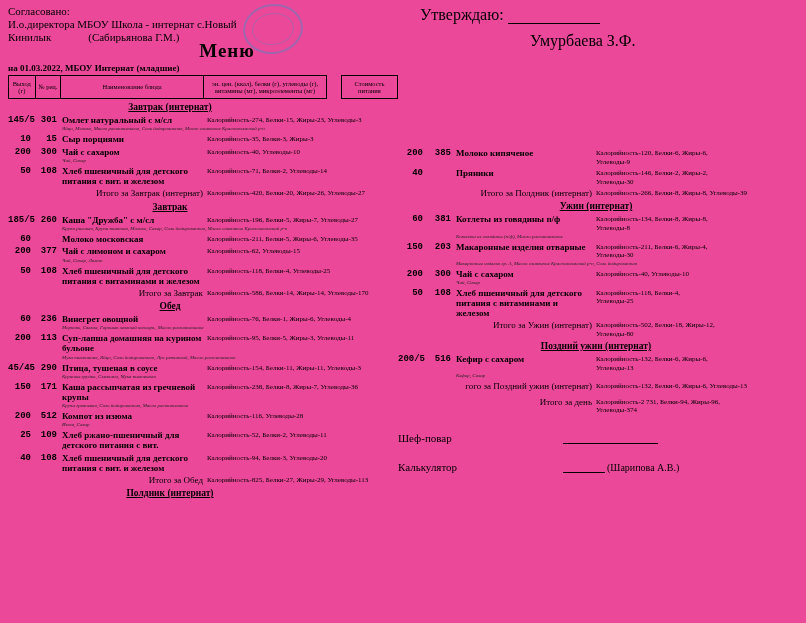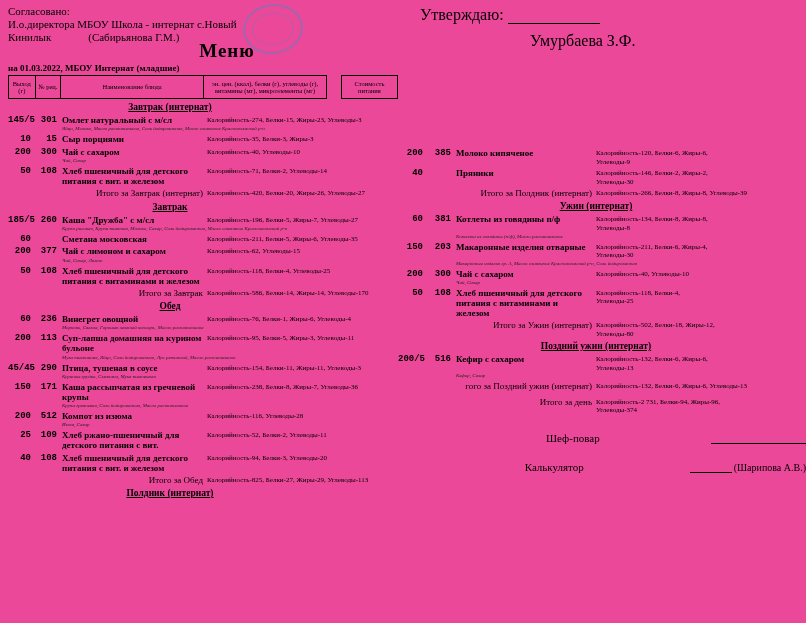--- a/index.html
+++ b/index.html
@@ -55,21 +55,21 @@
                white-space:nowrap;overflow:hidden;color:#222;}
 
   .total-row{display:grid;grid-template-columns:199px 1fr;margin:1px 0 3px;}
   .col-right .total-row{grid-template-columns:198px 1fr;}
   .total-label{font-size:9px;font-weight:normal;text-align:right;padding-right:4px;line-height:1.15;}
   .total-nutr{font-size:7px;line-height:1.22;padding-top:1px;}
   .col-right .total-nutr{padding-right:58px;font-family:Liberation Serif, serif;}
   .grand{margin-top:5px;}
 
   
-  .sig-row{display:flex;align-items:flex-end;font-size:11px;margin-top:17px;justify-content:flex-end;}
+  .sig-row{display:flex;align-items:flex-end;font-size:11px;margin-top:17px;}
   .sig-label{width:165px;}
   .sig-underline{display:inline-block;border-bottom:1px solid #000;height:11px;}
   .sig-underline.long{width:95px;}
   .sig-underline.short{width:42px;}
   .sig-name{font-size:10px;margin-left:2px;}
 </style>
 </head>
 <body>
 
 <div class="page">
@@ -142,21 +142,21 @@
           <div class="dish-row">
             <div class="cell out">185/5</div>
             <div class="cell rec">260</div>
             <div class="cell name">Каша "Дружба" с м/сл</div>
             <div class="cell nutr">Калорийность-196, Белки-5, Жиры-7, Углеводы-27</div>
             <div class="ingredients">Крупа рисовая, Крупа пшенная, Молоко, Сахар, Соль йодированная, Масло сливочное Краснохолмский р-н</div>
           </div>
           <div class="dish-row">
             <div class="cell out">60</div>
             <div class="cell rec"></div>
-            <div class="cell name">Сметана московская</div>
+            <div class="cell name">Молоко московская</div>
             <div class="cell nutr">Калорийность-211, Белки-5, Жиры-6, Углеводы-35</div>
           </div>
           <div class="dish-row">
             <div class="cell out">200</div>
             <div class="cell rec">377</div>
             <div class="cell name">Чай с лимоном и сахаром</div>
             <div class="cell nutr">Калорийность-62, Углеводы-15</div>
             <div class="ingredients">Чай, Сахар, Лимон</div>
           </div>
           <div class="dish-row">

